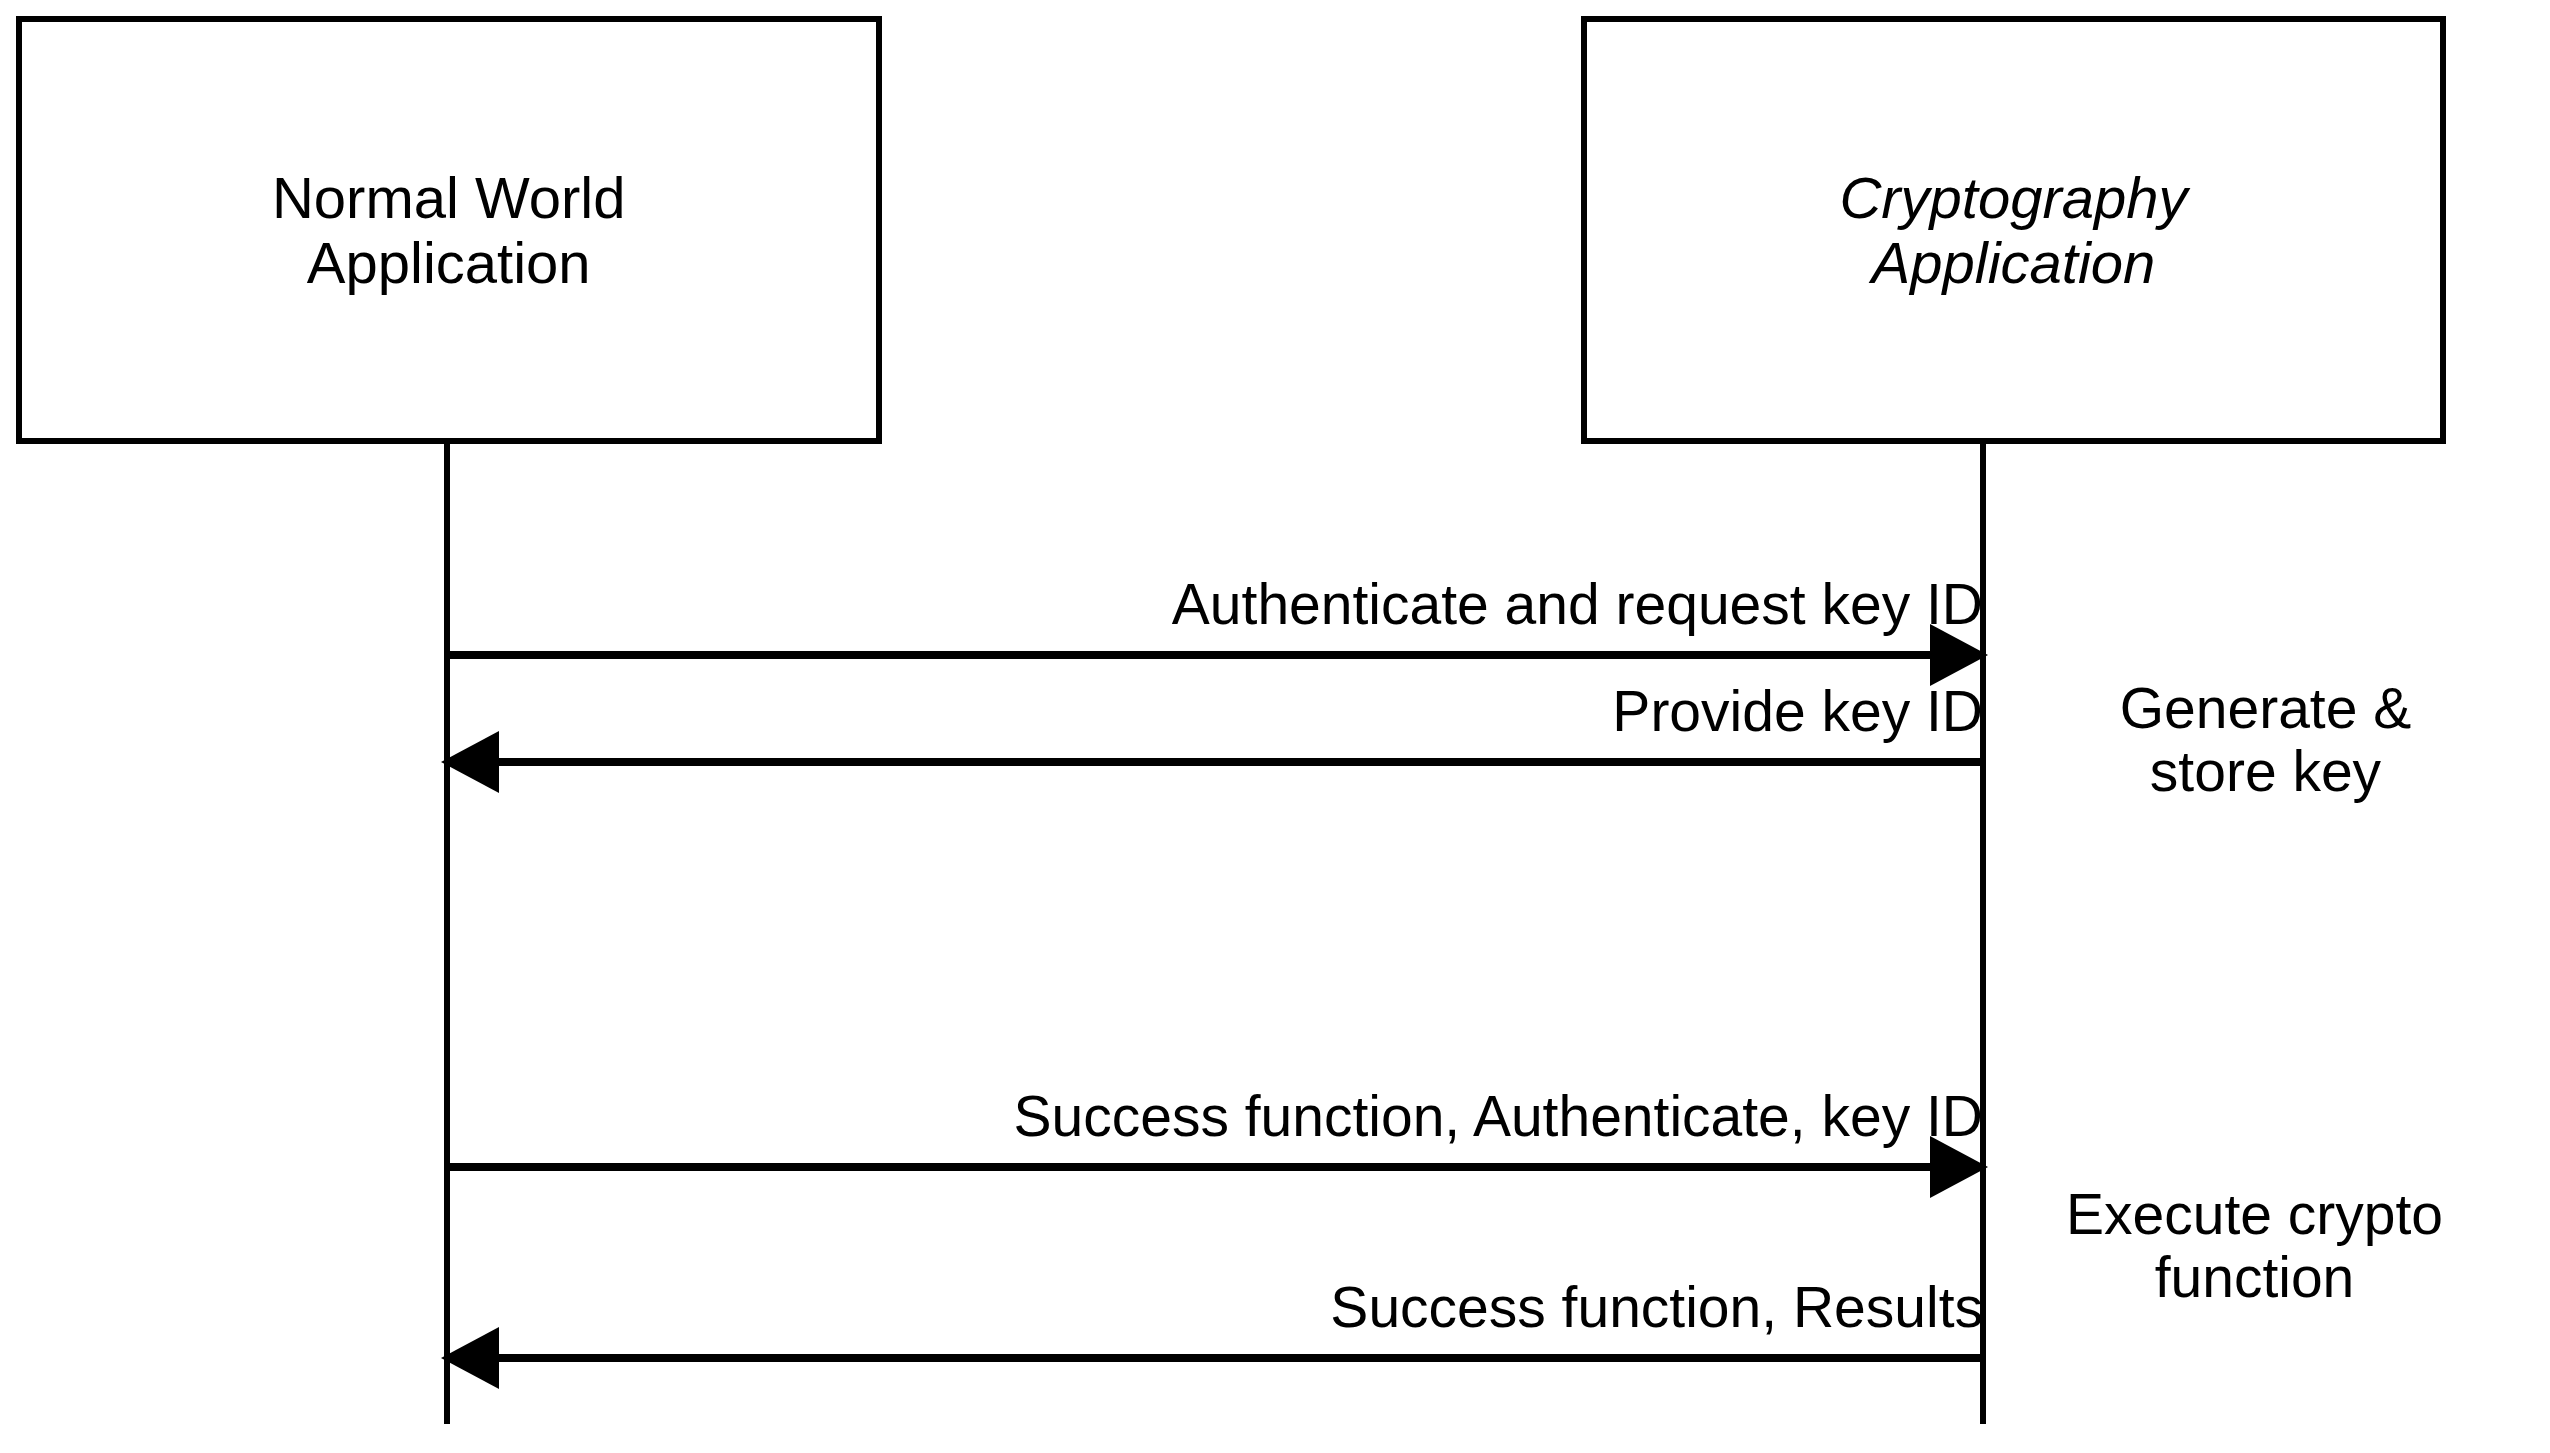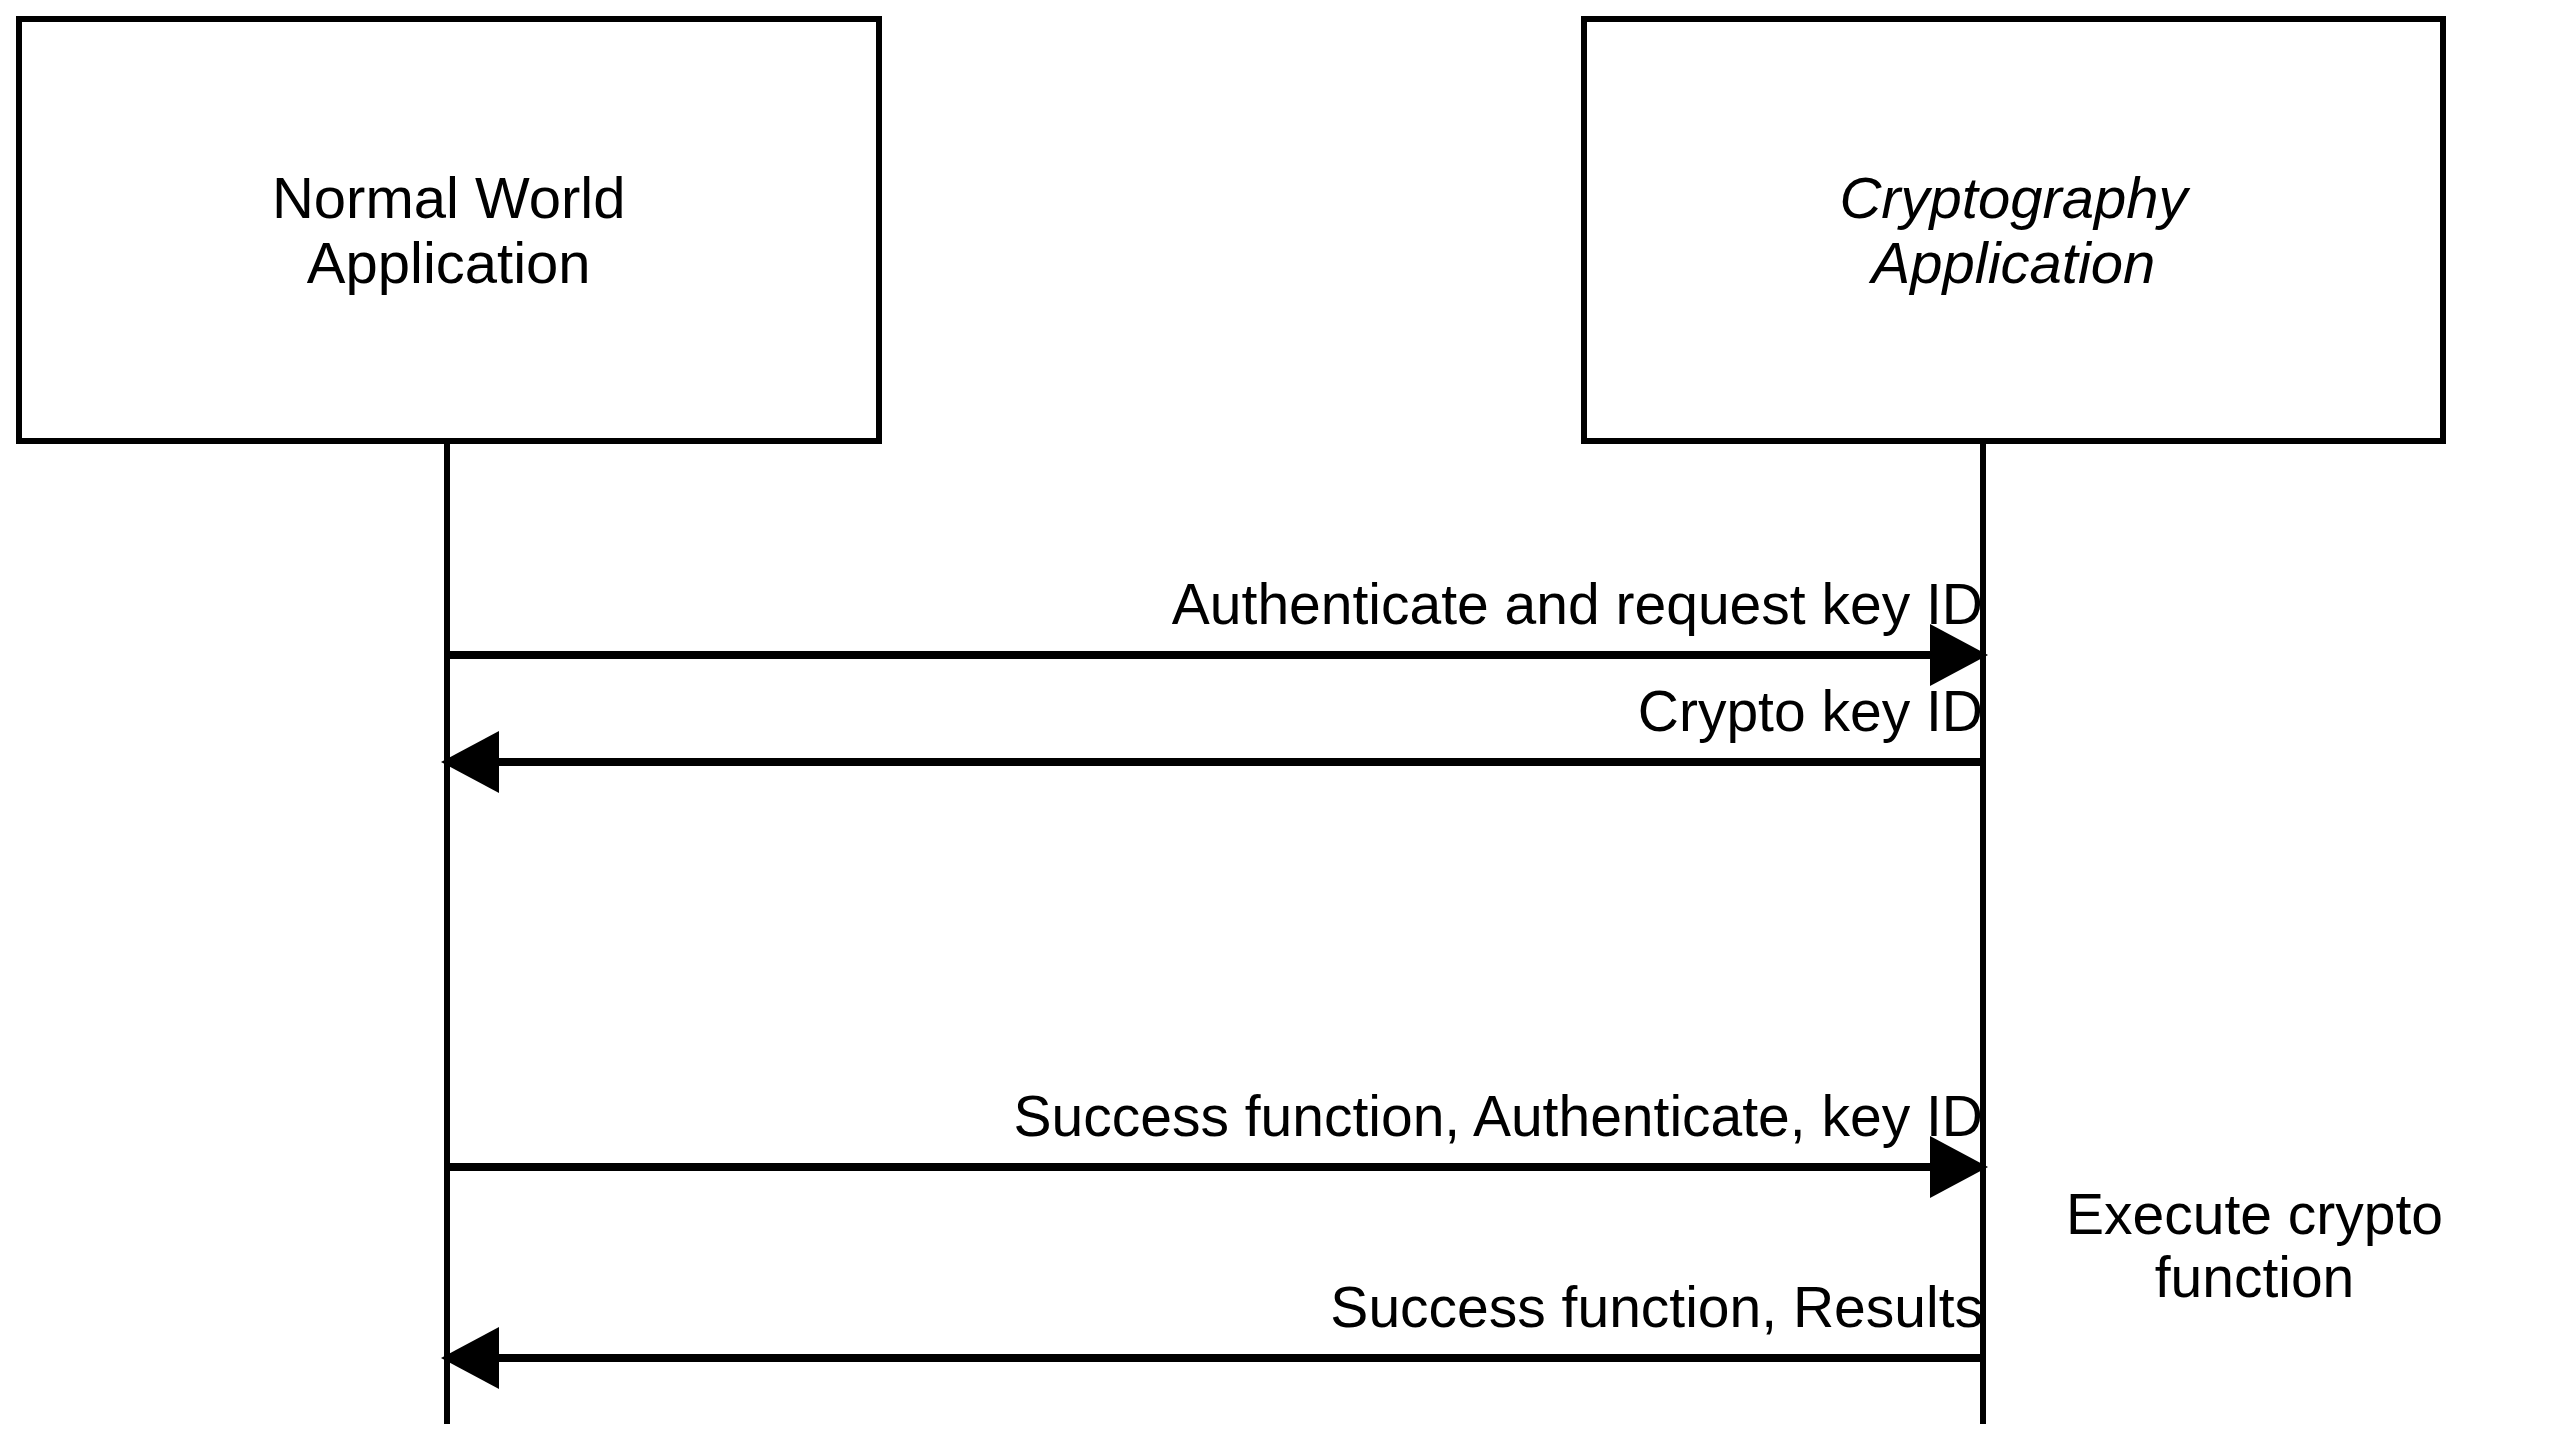--- a/index.html
+++ b/index.html
@@ -121,35 +121,37 @@
   <div class="lifeline" id="lifeline-left"></div>
   <div class="lifeline" id="lifeline-right"></div>
 
   <div class="message" id="message-0">
     <div class="msg-label">Authenticate and request key ID</div>
     <div class="msg-line"></div>
     <div class="msg-head right"></div>
   </div>
 
   <div class="message" id="message-1">
-    <div class="msg-label">Crypto key ID</div>
+    <div class="msg-label">Provide key ID</div>
     <div class="msg-line"></div>
     <div class="msg-head left"></div>
   </div>
 
   <div class="message" id="message-2">
     <div class="msg-label">Success function, Authenticate, key ID</div>
     <div class="msg-line"></div>
     <div class="msg-head right"></div>
   </div>
 
   <div class="message" id="message-3">
     <div class="msg-label">Success function, Results</div>
     <div class="msg-line"></div>
     <div class="msg-head left"></div>
   </div>
 
+  <div class="side-note" id="note-generate">Generate &amp;
+store key</div>
 
   <div class="side-note" id="note-execute">Execute crypto
 function</div>
 
 </div>
 
 
 </body></html>

